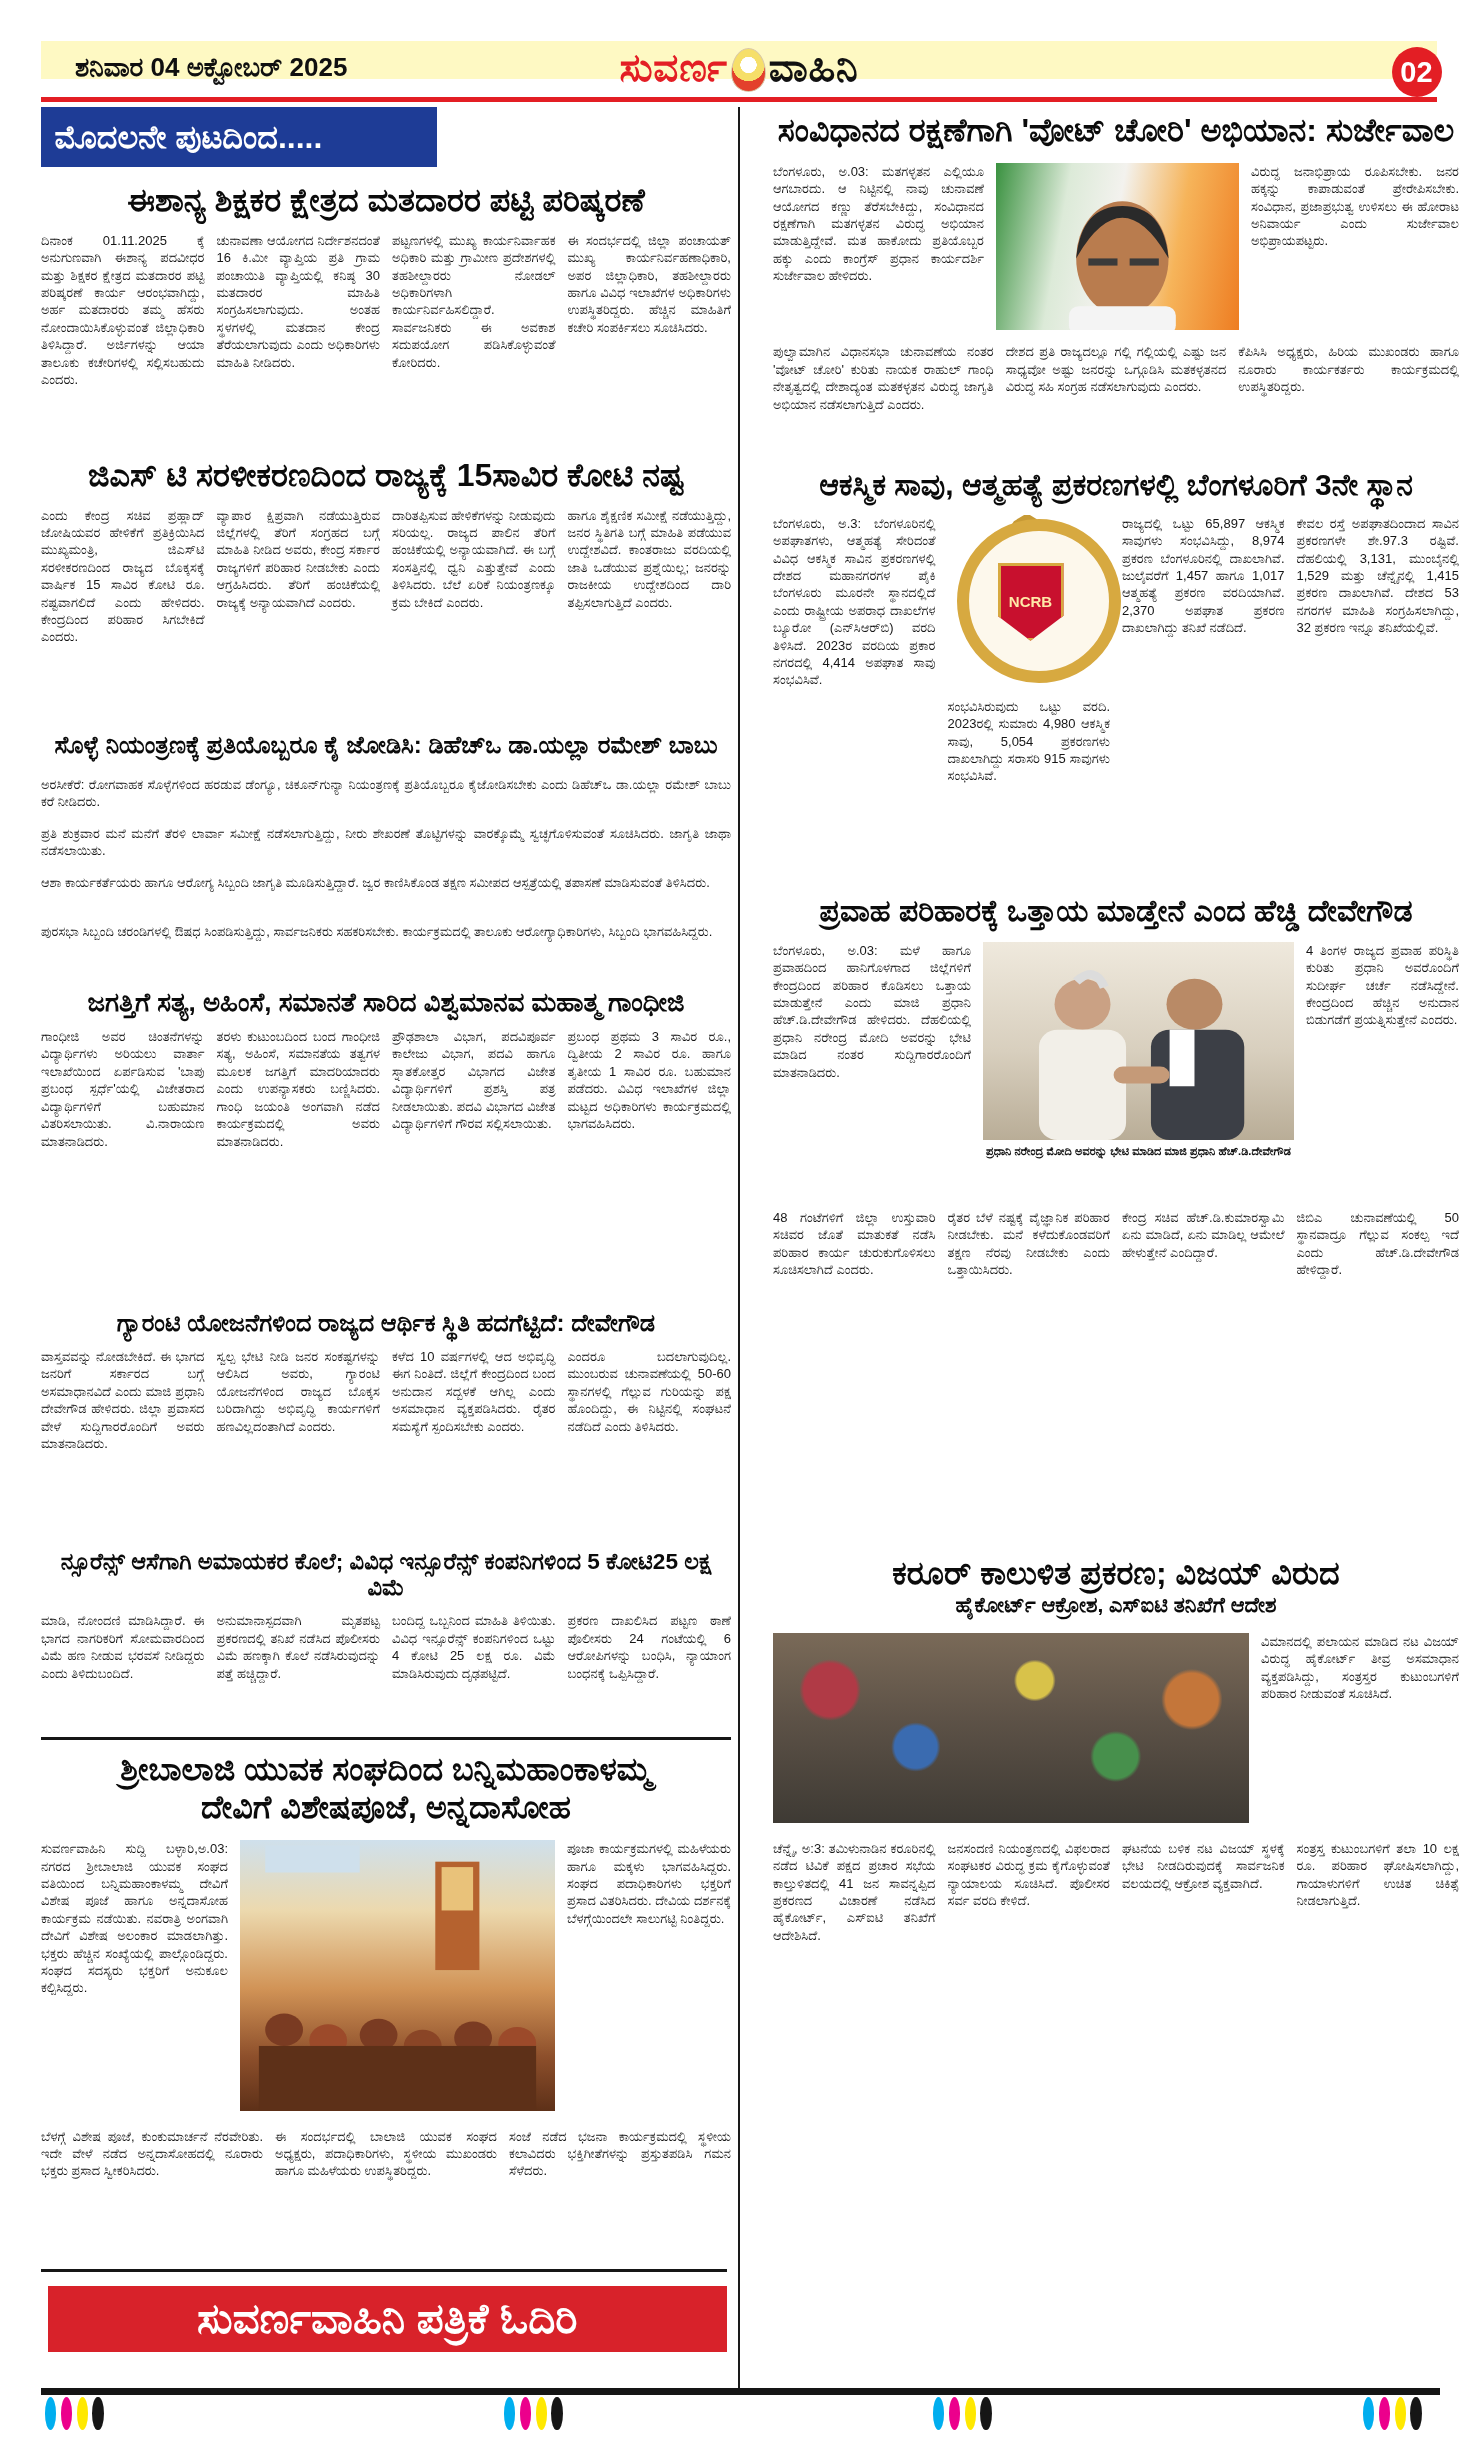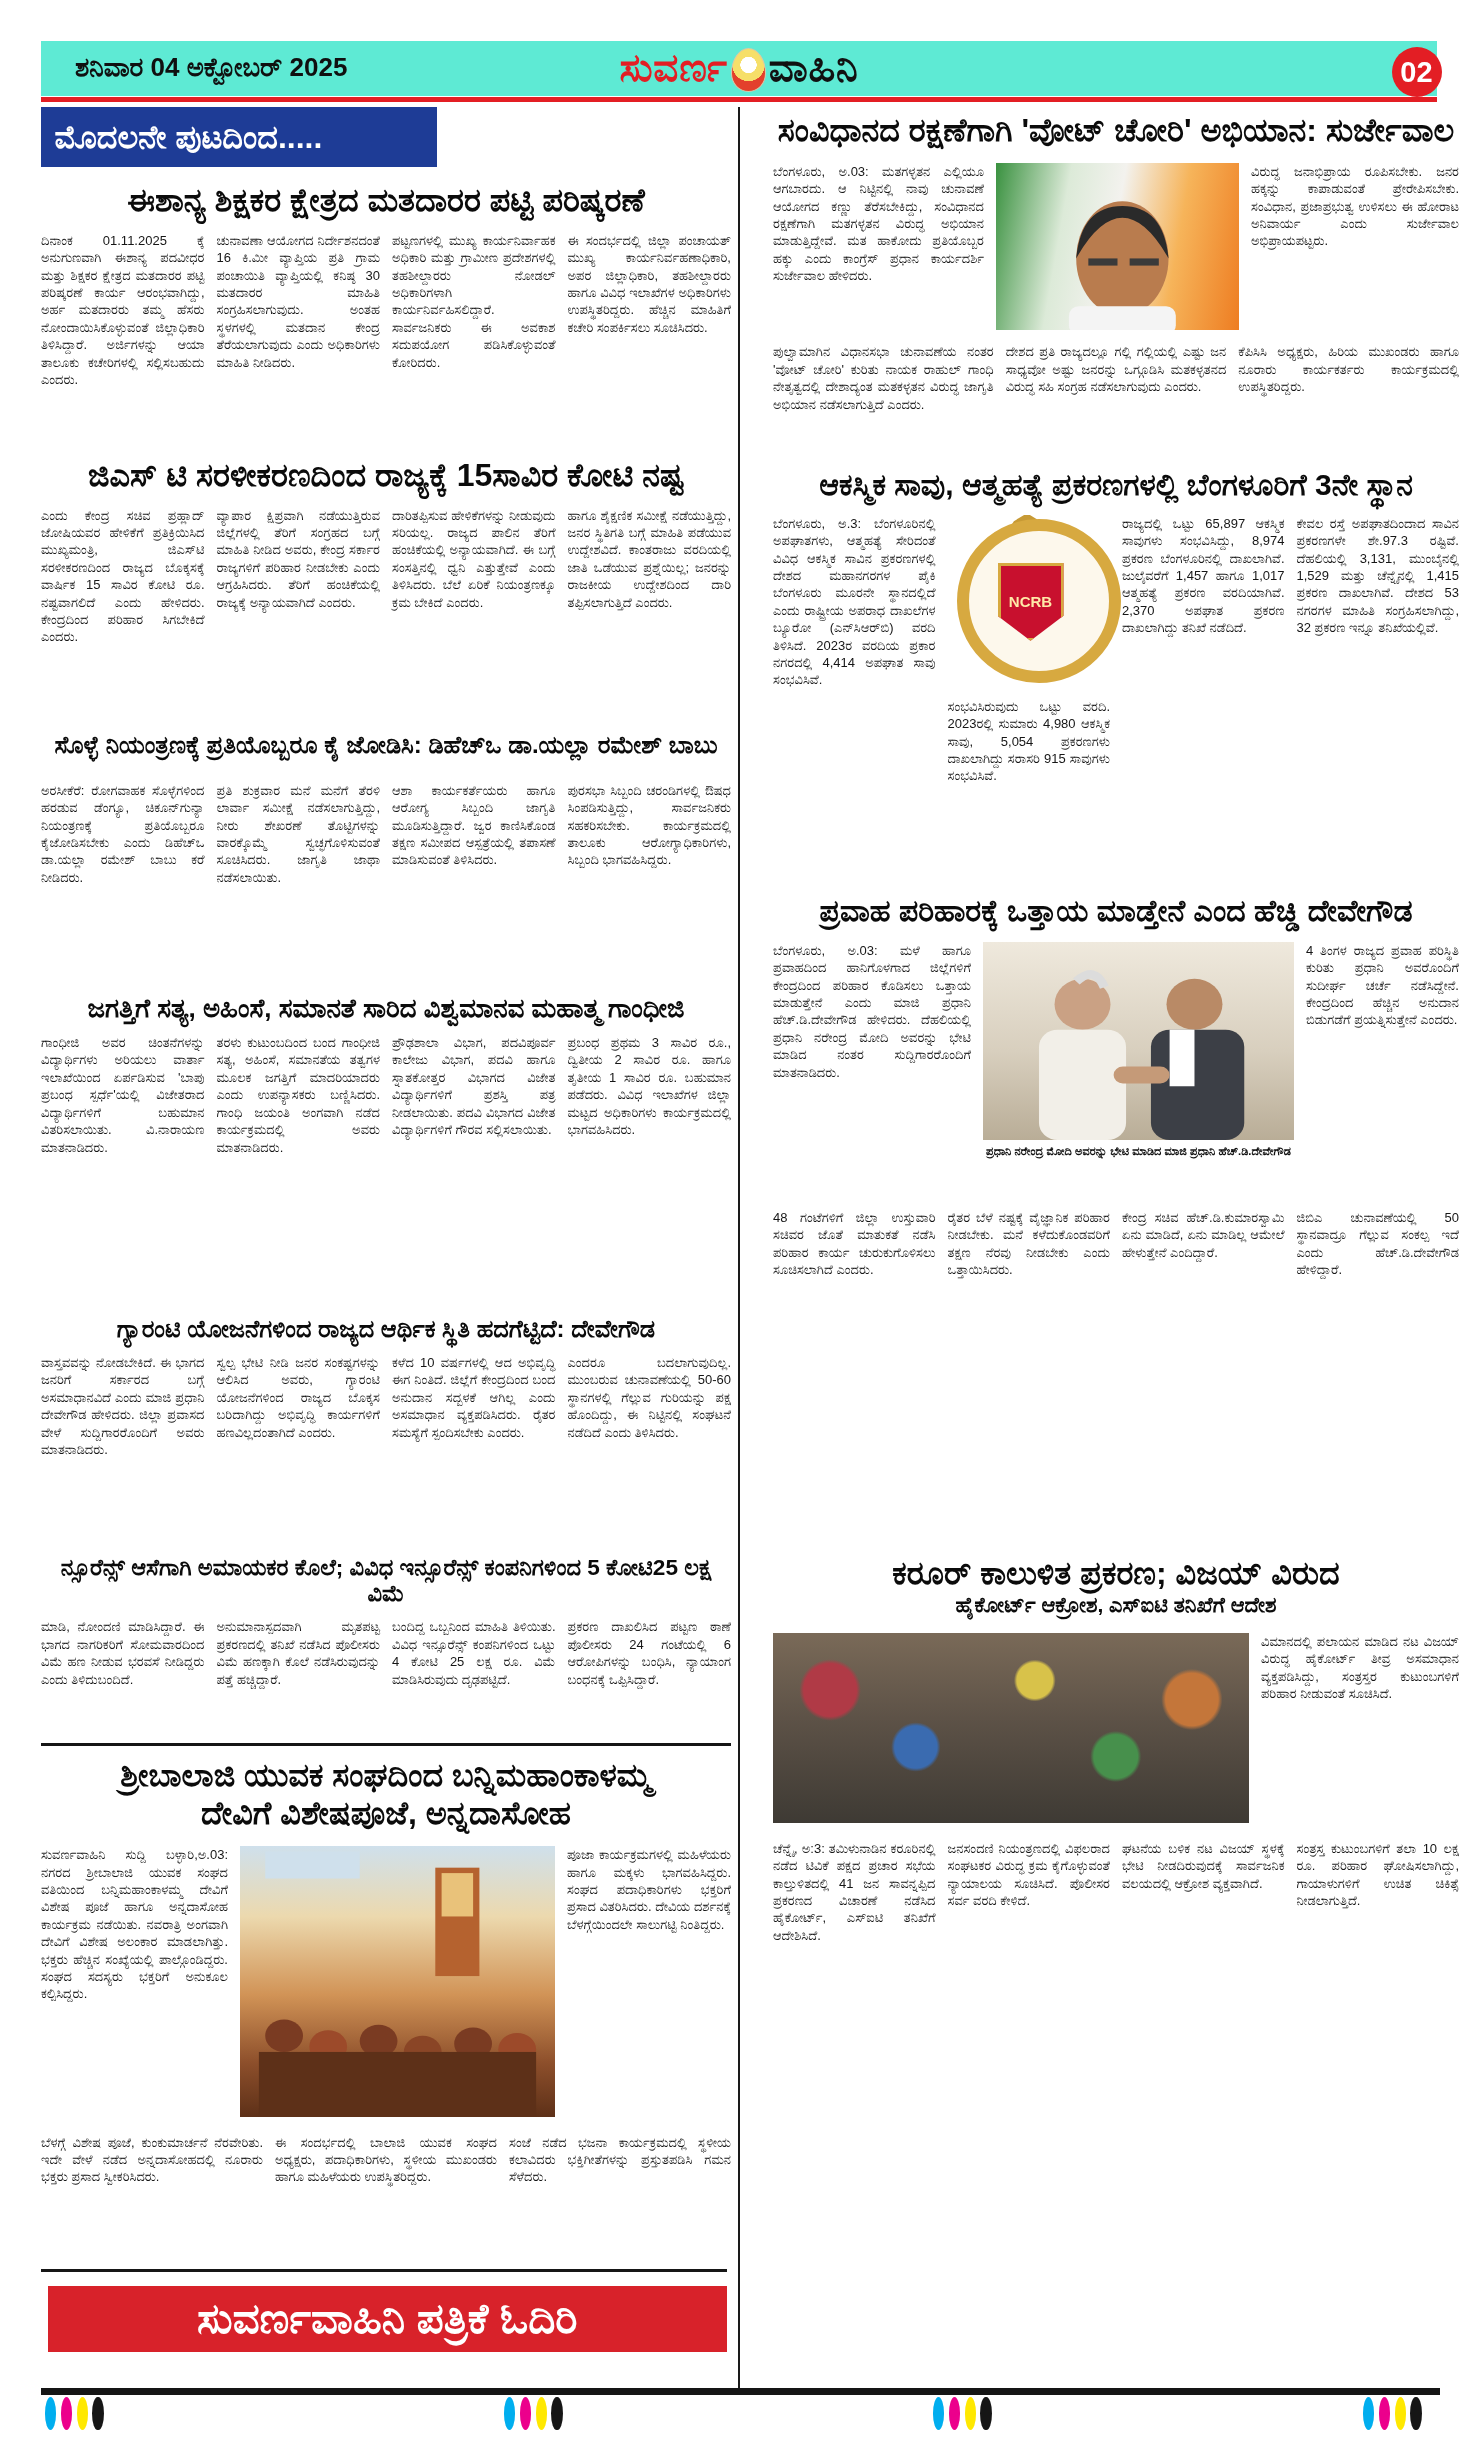--- a/index.html
+++ b/index.html
@@ -1,19 +1,19 @@
 <!DOCTYPE html>
 <html style="font-size:12px"><head>
 <meta charset="utf-8">
 <style>
   html,body{margin:0;padding:0;background:#fff;}
   .page{position:relative;width:1478px;height:2462px;background:#ffffff;overflow:hidden;
         font-family:"Liberation Sans",sans-serif;color:#141414;}
   
-  .header{position:absolute;left:41px;top:41px;width:1396px;height:55px;background:#5eead4;}
+  .header{position:absolute;left:41px;top:41px;width:1396px;height:38px;background:#fef9c3;}
   .date{position:absolute;left:34px;top:11.3px;font-size:26px;font-weight:bold;color:#101010;white-space:nowrap;}
   .masthead{position:absolute;left:0;right:0;top:5.3px;text-align:center;font-size:39px;font-weight:bold;letter-spacing:0.8px;}
   .masthead .red{color:#e31e24;}
   .masthead .blk{color:#111;}
   .masthead-logo{display:inline-block;width:33px;height:42px;margin:0 3px;vertical-align:-10.6px;
       background:radial-gradient(circle at 50% 38%, #ffffff 0 26%, #f6df69 27% 52%, #e3402c 53% 100%);
       border-radius:50%/58% 58% 42% 42%;border:1.5px solid #d9c9a8;}
   .page-badge{position:absolute;right:-4.5px;top:6px;width:50px;height:50px;background:#e31e24;border-radius:50%;
       color:#fff;font-size:29px;font-weight:bold;display:flex;align-items:center;justify-content:center;}
   .red-rule{position:absolute;left:41px;top:97px;width:1396px;height:5.3px;background:#e31e24;}
@@ -93,21 +93,21 @@
 
     <div class="hl h-xl" style="margin-top:35px;">ಜಿಎಸ್ ಟಿ ಸರಳೀಕರಣದಿಂದ ರಾಜ್ಯಕ್ಕೆ 15ಸಾವಿರ ಕೋಟಿ ನಷ್ಟ</div>
     <div class="cols" style="height:195px;margin-top:12px;">
       <div class="col bt">ಎಂದು ಕೇಂದ್ರ ಸಚಿವ ಪ್ರಹ್ಲಾದ್ ಜೋಷಿಯವರ ಹೇಳಿಕೆಗೆ ಪ್ರತಿಕ್ರಿಯಿಸಿದ ಮುಖ್ಯಮಂತ್ರಿ, ಜಿಎಸ್‌ಟಿ ಸರಳೀಕರಣದಿಂದ ರಾಜ್ಯದ ಬೊಕ್ಕಸಕ್ಕೆ ವಾರ್ಷಿಕ 15 ಸಾವಿರ ಕೋಟಿ ರೂ. ನಷ್ಟವಾಗಲಿದೆ ಎಂದು ಹೇಳಿದರು. ಕೇಂದ್ರದಿಂದ ಪರಿಹಾರ ಸಿಗಬೇಕಿದೆ ಎಂದರು.</div>
       <div class="col bt">ವ್ಯಾಪಾರ ಕ್ಷಿಪ್ರವಾಗಿ ನಡೆಯುತ್ತಿರುವ ಜಿಲ್ಲೆಗಳಲ್ಲಿ ತೆರಿಗೆ ಸಂಗ್ರಹದ ಬಗ್ಗೆ ಮಾಹಿತಿ ನೀಡಿದ ಅವರು, ಕೇಂದ್ರ ಸರ್ಕಾರ ರಾಜ್ಯಗಳಿಗೆ ಪರಿಹಾರ ನೀಡಬೇಕು ಎಂದು ಆಗ್ರಹಿಸಿದರು. ತೆರಿಗೆ ಹಂಚಿಕೆಯಲ್ಲಿ ರಾಜ್ಯಕ್ಕೆ ಅನ್ಯಾಯವಾಗಿದೆ ಎಂದರು.</div>
       <div class="col bt">ದಾರಿತಪ್ಪಿಸುವ ಹೇಳಿಕೆಗಳನ್ನು ನೀಡುವುದು ಸರಿಯಲ್ಲ. ರಾಜ್ಯದ ಪಾಲಿನ ತೆರಿಗೆ ಹಂಚಿಕೆಯಲ್ಲಿ ಅನ್ಯಾಯವಾಗಿದೆ. ಈ ಬಗ್ಗೆ ಸಂಸತ್ತಿನಲ್ಲಿ ಧ್ವನಿ ಎತ್ತುತ್ತೇವೆ ಎಂದು ತಿಳಿಸಿದರು. ಬೆಲೆ ಏರಿಕೆ ನಿಯಂತ್ರಣಕ್ಕೂ ಕ್ರಮ ಬೇಕಿದೆ ಎಂದರು.</div>
       <div class="col bt">ಹಾಗೂ ಶೈಕ್ಷಣಿಕ ಸಮೀಕ್ಷೆ ನಡೆಯುತ್ತಿದ್ದು, ಜನರ ಸ್ಥಿತಿಗತಿ ಬಗ್ಗೆ ಮಾಹಿತಿ ಪಡೆಯುವ ಉದ್ದೇಶವಿದೆ. ಕಾಂತರಾಜು ವರದಿಯಲ್ಲಿ ಜಾತಿ ಒಡೆಯುವ ಪ್ರಶ್ನೆಯಿಲ್ಲ; ಜನರನ್ನು ರಾಜಕೀಯ ಉದ್ದೇಶದಿಂದ ದಾರಿ ತಪ್ಪಿಸಲಾಗುತ್ತಿದೆ ಎಂದರು.</div>
     </div>
 
     <div class="hl h-m" style="margin-top:29px;">ಸೊಳ್ಳೆ ನಿಯಂತ್ರಣಕ್ಕೆ ಪ್ರತಿಯೊಬ್ಬರೂ ಕೈ ಜೋಡಿಸಿ: ಡಿಹೆಚ್ಒ ಡಾ.ಯಲ್ಲಾ ರಮೇಶ್ ಬಾಬು</div>
-    <div class="cols" style="height:184px;margin-top:23px;">
+    <div class="cols" style="height:184px;margin-top:17px;flex-direction:column;">
       <div class="col bt">ಅರಸೀಕೆರೆ: ರೋಗವಾಹಕ ಸೊಳ್ಳೆಗಳಿಂದ ಹರಡುವ ಡೆಂಗ್ಯೂ, ಚಿಕೂನ್‌ಗುನ್ಯಾ ನಿಯಂತ್ರಣಕ್ಕೆ ಪ್ರತಿಯೊಬ್ಬರೂ ಕೈಜೋಡಿಸಬೇಕು ಎಂದು ಡಿಹೆಚ್‌ಒ ಡಾ.ಯಲ್ಲಾ ರಮೇಶ್ ಬಾಬು ಕರೆ ನೀಡಿದರು.</div>
       <div class="col bt">ಪ್ರತಿ ಶುಕ್ರವಾರ ಮನೆ ಮನೆಗೆ ತೆರಳಿ ಲಾರ್ವಾ ಸಮೀಕ್ಷೆ ನಡೆಸಲಾಗುತ್ತಿದ್ದು, ನೀರು ಶೇಖರಣೆ ತೊಟ್ಟಿಗಳನ್ನು ವಾರಕ್ಕೊಮ್ಮೆ ಸ್ವಚ್ಛಗೊಳಿಸುವಂತೆ ಸೂಚಿಸಿದರು. ಜಾಗೃತಿ ಜಾಥಾ ನಡೆಸಲಾಯಿತು.</div>
       <div class="col bt">ಆಶಾ ಕಾರ್ಯಕರ್ತೆಯರು ಹಾಗೂ ಆರೋಗ್ಯ ಸಿಬ್ಬಂದಿ ಜಾಗೃತಿ ಮೂಡಿಸುತ್ತಿದ್ದಾರೆ. ಜ್ವರ ಕಾಣಿಸಿಕೊಂಡ ತಕ್ಷಣ ಸಮೀಪದ ಆಸ್ಪತ್ರೆಯಲ್ಲಿ ತಪಾಸಣೆ ಮಾಡಿಸುವಂತೆ ತಿಳಿಸಿದರು.</div>
       <div class="col bt">ಪುರಸಭಾ ಸಿಬ್ಬಂದಿ ಚರಂಡಿಗಳಲ್ಲಿ ಔಷಧ ಸಿಂಪಡಿಸುತ್ತಿದ್ದು, ಸಾರ್ವಜನಿಕರು ಸಹಕರಿಸಬೇಕು. ಕಾರ್ಯಕ್ರಮದಲ್ಲಿ ತಾಲೂಕು ಆರೋಗ್ಯಾಧಿಕಾರಿಗಳು, ಸಿಬ್ಬಂದಿ ಭಾಗವಹಿಸಿದ್ದರು.</div>
     </div>
 
     <div class="hl h-m" style="margin-top:27px;font-size:26px;">ಜಗತ್ತಿಗೆ ಸತ್ಯ, ಅಹಿಂಸೆ, ಸಮಾನತೆ ಸಾರಿದ ವಿಶ್ವಮಾನವ ಮಹಾತ್ಮ ಗಾಂಧೀಜಿ</div>
     <div class="cols" style="height:255px;margin-top:10.6px;">
       <div class="col bt">ಗಾಂಧೀಜಿ ಅವರ ಚಿಂತನೆಗಳನ್ನು ವಿದ್ಯಾರ್ಥಿಗಳು ಅರಿಯಲು ವಾರ್ತಾ ಇಲಾಖೆಯಿಂದ ಏರ್ಪಡಿಸುವ 'ಬಾಪು ಪ್ರಬಂಧ ಸ್ಪರ್ಧೆ'ಯಲ್ಲಿ ವಿಜೇತರಾದ ವಿದ್ಯಾರ್ಥಿಗಳಿಗೆ ಬಹುಮಾನ ವಿತರಿಸಲಾಯಿತು. ವಿ.ನಾರಾಯಣ ಮಾತನಾಡಿದರು.</div>
       <div class="col bt">ತರಳು ಕುಟುಂಬದಿಂದ ಬಂದ ಗಾಂಧೀಜಿ ಸತ್ಯ, ಅಹಿಂಸೆ, ಸಮಾನತೆಯ ತತ್ವಗಳ ಮೂಲಕ ಜಗತ್ತಿಗೆ ಮಾದರಿಯಾದರು ಎಂದು ಉಪನ್ಯಾಸಕರು ಬಣ್ಣಿಸಿದರು. ಗಾಂಧಿ ಜಯಂತಿ ಅಂಗವಾಗಿ ನಡೆದ ಕಾರ್ಯಕ್ರಮದಲ್ಲಿ ಅವರು ಮಾತನಾಡಿದರು.</div>

